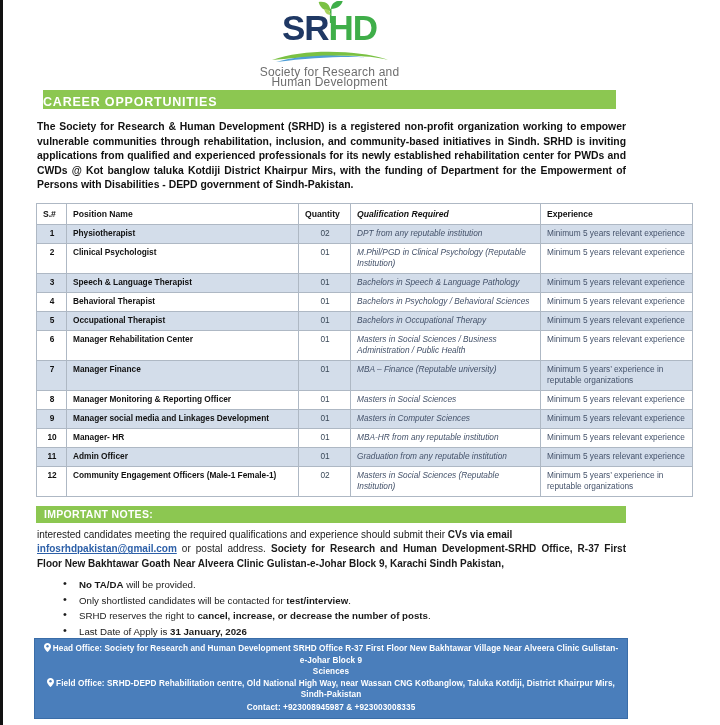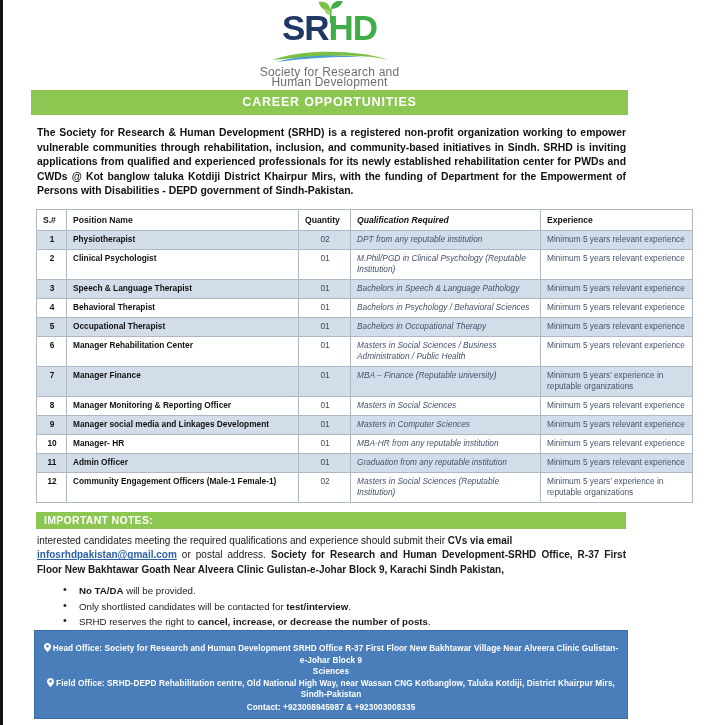--- a/index.html
+++ b/index.html
@@ -59,28 +59,27 @@
   }
   .logo-tag {
     font-size: 12px;
     color: #6E6E6E;
     line-height: 9.5px;
     letter-spacing: .2px;
   }
 
   
   .banner {
-    margin: 0 28px;
+    margin: 0 40px;
     background: #8CC751;
     color: #ffffff;
-    text-align: center;
     font-size: 12.5px;
     font-weight: bold;
     letter-spacing: .8px;
-    padding: 5px 0 6px 0;
+    padding: 5px 0 0 0;
   }
 
   
   .intro {
     margin: 11px 30px 0 34px;
     font-size: 10.4px;
     line-height: 14.6px;
     font-weight: bold;
     text-align: justify;
     color: #111111;
@@ -172,21 +171,21 @@
   
   .footer {
     position: absolute;
     left: 31px;
     right: 28px;
     bottom: 6px;
     background: #4A7EBB;
     border: 1px solid #3A6DA8;
     color: #ffffff;
     text-align: center;
-    padding: 12px 6px 5px 6px;
+    padding: 4px 6px 5px 6px;
     margin-top: 16px;
   }
   .f-line {
     font-size: 8.2px;
     font-weight: bold;
     line-height: 11.5px;
     letter-spacing: .1px;
   }
   .f-line.contact { padding-top: 1px; }
   .pin {

